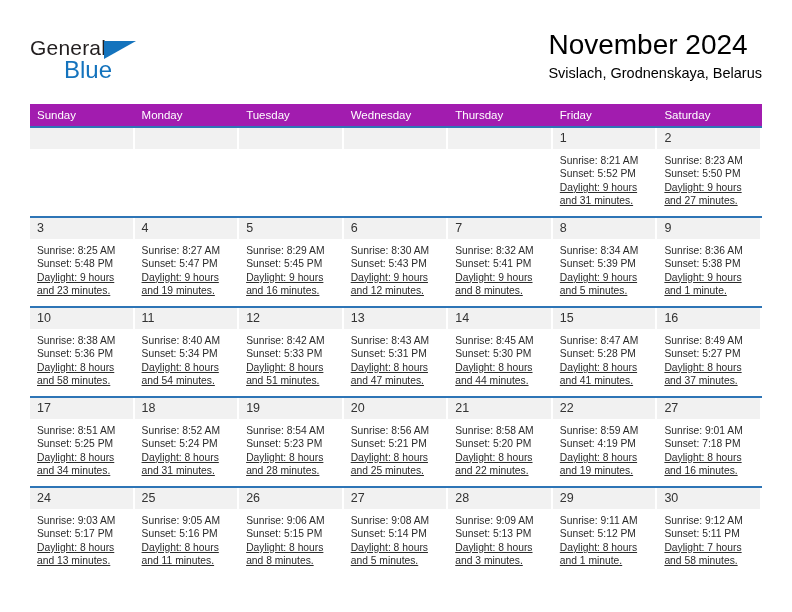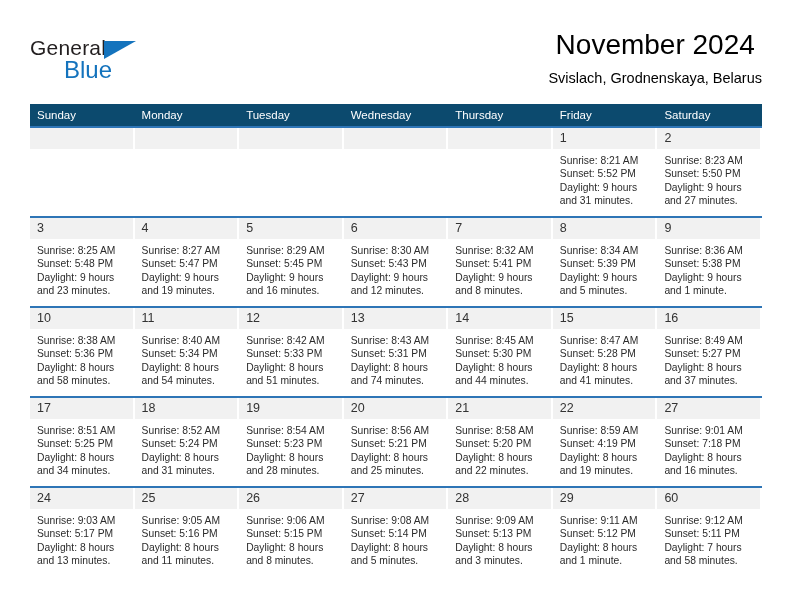--- a/index.html
+++ b/index.html
@@ -60,49 +60,49 @@
     top: 20px;
     font-size: 24px;
     color: #1473bd;
     font-family: "Liberation Sans", sans-serif;
   }
 
   .title-block {
     position: absolute;
     right: 30px;
     top: 28px;
-    text-align: center;
+    text-align: left;
   }
   .cal-title {
     font-size: 28px;
     font-weight: normal;
     color: #000;
     line-height: 34px;
     white-space: nowrap;
   }
   .cal-subtitle {
     font-size: 14.5px;
     font-weight: normal;
     color: #000;
     line-height: 22px;
-    margin-top: 5px;
+    margin-top: 0;
     white-space: nowrap;
   }
 
   
   .calendar {
     position: absolute;
     left: 30px;
     top: 104px;
     width: 732px;
     border-collapse: collapse;
     table-layout: fixed;
   }
   .calendar th {
-    background: #0c4a6e;
+    background: #a21caf;
     color: #ffffff;
     font-size: 11.5px;
     font-weight: normal;
     text-align: left;
     padding: 5px 0 5px 7px;
     height: 11px;
     border: none;
   }
   .calendar td {
     vertical-align: top;
@@ -129,20 +129,21 @@
     padding: 5px 6px 0 7px;
     font-size: 10.3px;
     line-height: 13.4px;
     color: #2b2b2b;
   }
   .cell-body div {
     white-space: nowrap;
   }
   .cell-body .daylight-line {
     white-space: normal;
+    text-decoration: underline;
   }
   td.empty .cell-body {
     min-height: 1px;
   }
 </style>
 </head>
 <body>
 
 <div class="page">
 
@@ -306,21 +307,21 @@
               <div class="daylight-line">Daylight: 8 hours</div>
               <div class="daylight-line">and 51 minutes.</div>
             </div>
           </td>
           <td>
             <div class="daynum">13</div>
             <div class="cell-body">
               <div>Sunrise: 8:43 AM</div>
               <div>Sunset: 5:31 PM</div>
               <div class="daylight-line">Daylight: 8 hours</div>
-              <div class="daylight-line">and 74 minutes.</div>
+              <div class="daylight-line">and 47 minutes.</div>
             </div>
           </td>
           <td>
             <div class="daynum">14</div>
             <div class="cell-body">
               <div>Sunrise: 8:45 AM</div>
               <div>Sunset: 5:30 PM</div>
               <div class="daylight-line">Daylight: 8 hours</div>
               <div class="daylight-line">and 44 minutes.</div>
             </div>
@@ -458,21 +459,21 @@
           <td>
             <div class="daynum">29</div>
             <div class="cell-body">
               <div>Sunrise: 9:11 AM</div>
               <div>Sunset: 5:12 PM</div>
               <div class="daylight-line">Daylight: 8 hours</div>
               <div class="daylight-line">and 1 minute.</div>
             </div>
           </td>
           <td>
-            <div class="daynum">60</div>
+            <div class="daynum">30</div>
             <div class="cell-body">
               <div>Sunrise: 9:12 AM</div>
               <div>Sunset: 5:11 PM</div>
               <div class="daylight-line">Daylight: 7 hours</div>
               <div class="daylight-line">and 58 minutes.</div>
             </div>
           </td>
         </tr>
       </tbody>
   </table>

